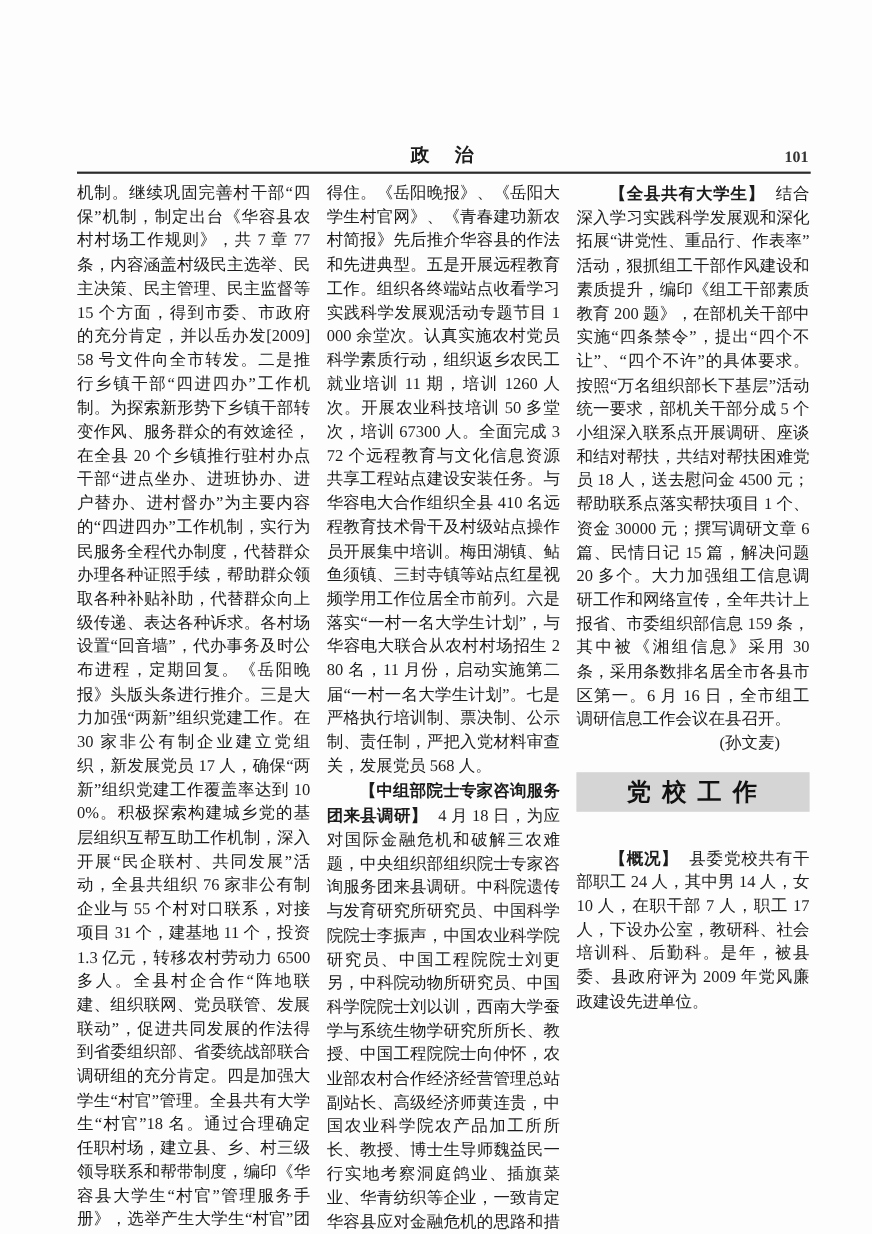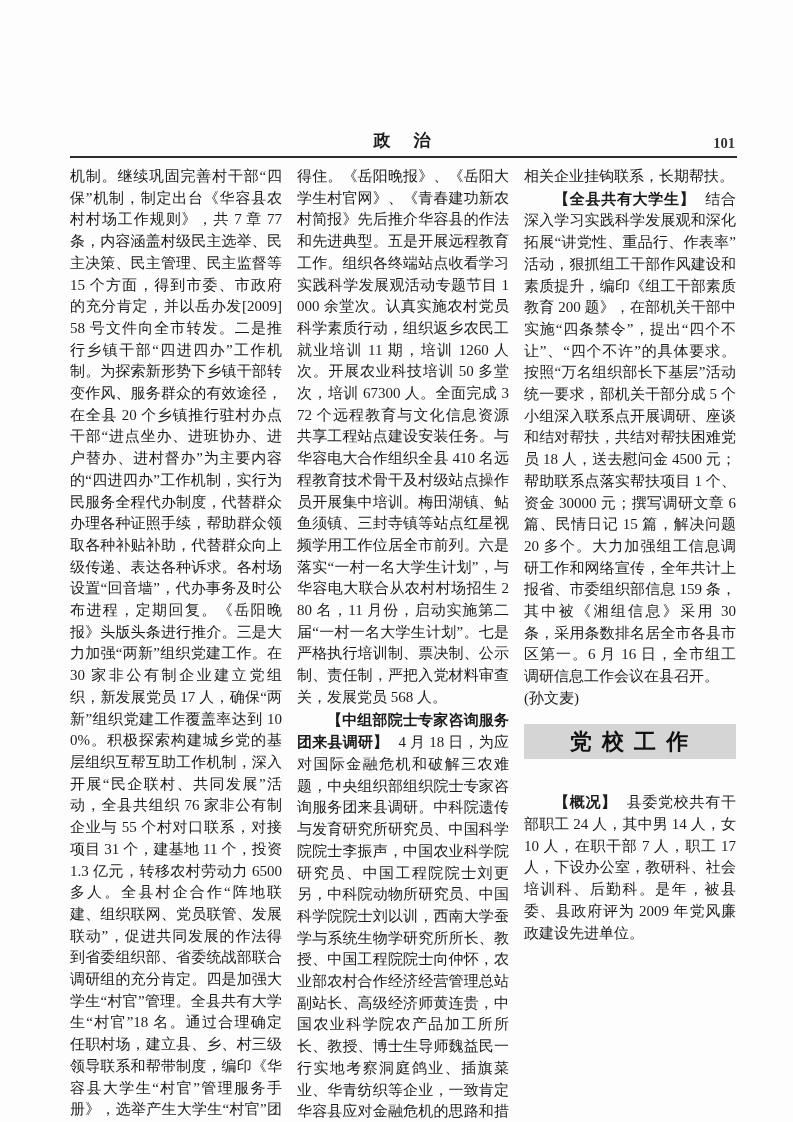--- a/index.html
+++ b/index.html
@@ -63,21 +63,21 @@
     word-break: break-all;
   }
   .col p { margin: 0; }
   .para { text-indent: 2em; }
   .entry-head {
     font-weight: bold;
     font-family: "Liberation Sans", "DejaVu Sans", sans-serif;
     margin-right: 0.65em;
   }
   .signature {
-    text-align: left;
+    text-align: right;
     padding-right: 1.8em;
   }
   .section-box {
     background: #d5d5d5;
     margin: 14px 0 32px 0;
     padding: 7px 0;
     text-align: center;
     font-family: "Liberation Sans", "DejaVu Sans", sans-serif;
     font-weight: bold;
     font-size: 22px;
@@ -102,21 +102,20 @@
     </div>
 
     <div class="col">
       <p class="cont"><span>得住。《岳阳晚报》、《岳阳大学生村官网》、《青春建功新农村简报》先后推介华容县的作法和先进典型。五是开展远程教育工作。组织各终端站点收看学习实践科学发展观活动专题节目 1000 余堂次。认真实施农村党员科学素质行动，组织返乡农民工就业培训 11 期，培训 1260 人次。开展农业科技培训 50 多堂次，培训 67300 人。全面完成 372 个远程教育与文化信息资源共享工程站点建设安装任务。与华容电大合作组织全县 410 名远程教育技术骨干及村级站点操作员开展集中培训。梅田湖镇、鲇鱼须镇、三封寺镇等站点红星视频学用工作位居全市前列。六是落实“一村一名大学生计划”，与华容电大联合从农村村场招生 280 名，11 月份，启动实施第二届“一村一名大学生计划”。七是严格执行培训制、票决制、公示制、责任制，严把入党材料审查关，发展党员 568 人。</span></p>
       <p class="para">
         <b class="entry-head">【中组部院士专家咨询服务团来县调研】</b><span>4 月 18 日，为应对国际金融危机和破解三农难题，中央组织部组织院士专家咨询服务团来县调研。中科院遗传与发育研究所研究员、中国科学院院士李振声，中国农业科学院研究员、中国工程院院士刘更另，中科院动物所研究员、中国科学院院士刘以训，西南大学蚕学与系统生物学研究所所长、教授、中国工程院院士向仲怀，农业部农村合作经济经营管理总站副站长、高级经济师黄连贵，中国农业科学院农产品加工所所长、教授、博士生导师魏益民一行实地考察洞庭鸽业、插旗菜业、华青纺织等企业，一致肯定华容县应对金融危机的思路和措施，表示将与全县</span>
       </p>
     </div>
 
     <div class="col">
-      <p class="cont"><span>相关企业挂钩联系，长期帮扶。</span></p>
       <p class="para">
         <b class="entry-head">【全县共有大学生】</b><span>结合深入学习实践科学发展观和深化拓展“讲党性、重品行、作表率”活动，狠抓组工干部作风建设和素质提升，编印《组工干部素质教育 200 题》，在部机关干部中实施“四条禁令”，提出“四个不让”、“四个不许”的具体要求。按照“万名组织部长下基层”活动统一要求，部机关干部分成 5 个小组深入联系点开展调研、座谈和结对帮扶，共结对帮扶困难党员 18 人，送去慰问金 4500 元；帮助联系点落实帮扶项目 1 个、资金 30000 元；撰写调研文章 6 篇、民情日记 15 篇，解决问题 20 多个。大力加强组工信息调研工作和网络宣传，全年共计上报省、市委组织部信息 159 条，其中被《湘组信息》采用 30 条，采用条数排名居全市各县市区第一。6 月 16 日，全市组工调研信息工作会议在县召开。</span>
       </p>
       <p class="signature">(孙文麦)</p>
 
       <div class="section-box">
         <span>党 校 工 作</span>
       </div>
 
       <p class="para">

